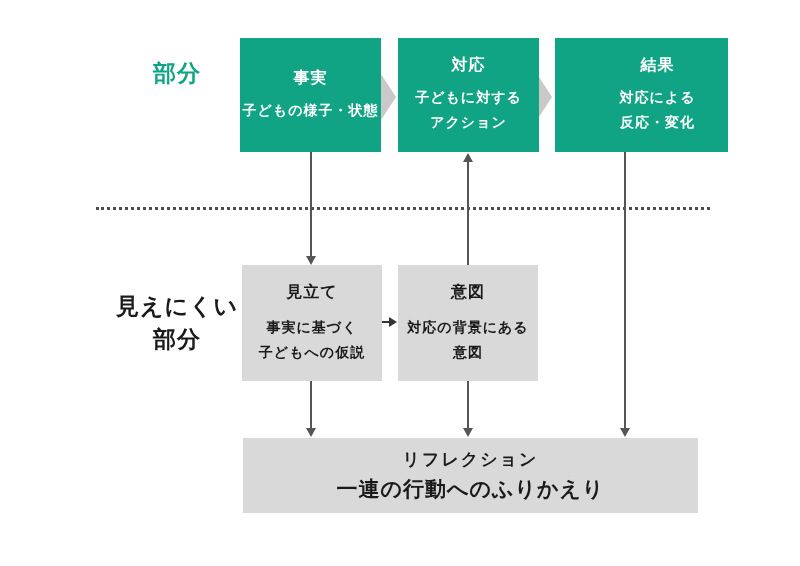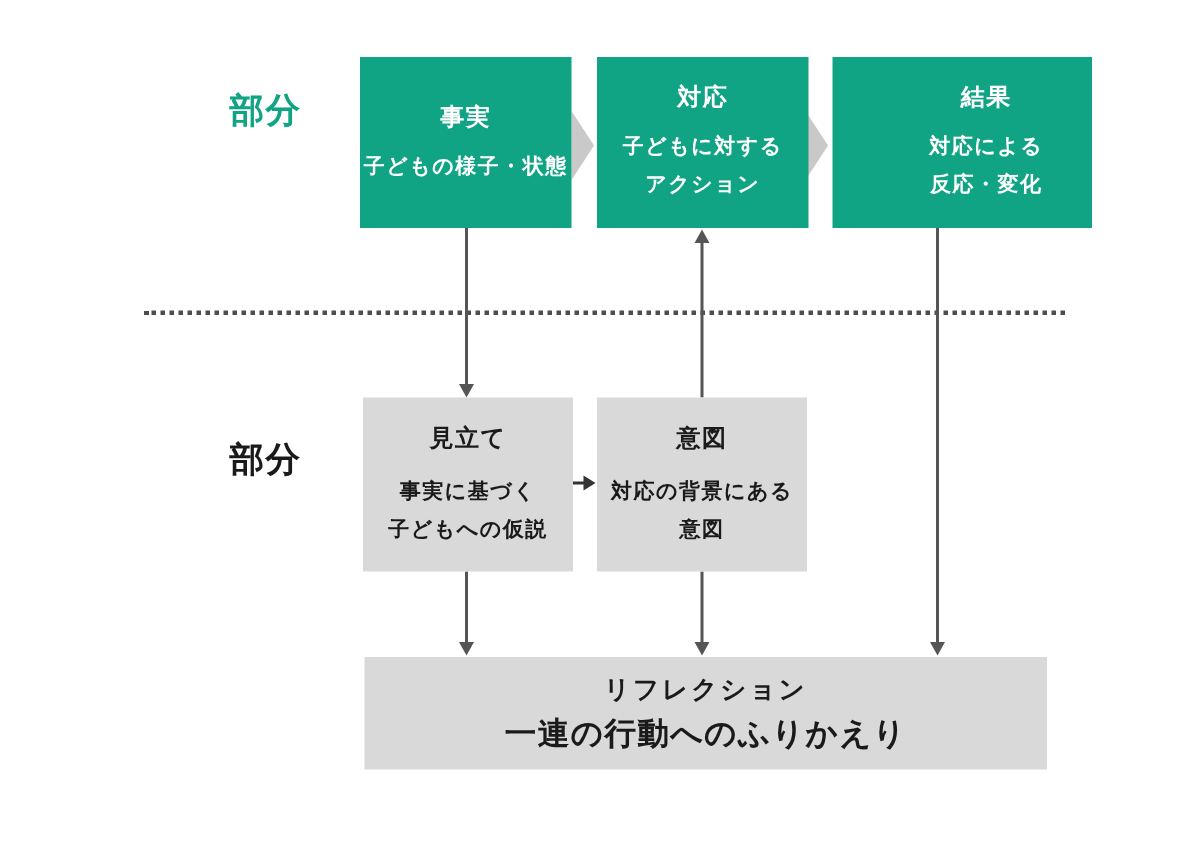--- a/index.html
+++ b/index.html
@@ -108,20 +108,21 @@
 </style>
 </head>
 <body>
 
 <div id="stage" style="--teal: #10A384; --graybox: #D9D9D9; --arrow: #555555; --chevron: #C9C9C9;">
 
   <div class="side-label visible-part">
     <div>部分</div>
   </div>
   <div class="side-label hidden-part">
+    <div>見えにくい</div>
     <div>部分</div>
   </div>
 
   <div class="box top-box" id="topbox-0">
     <div class="title">事実</div>
     <div class="desc">子どもの様子・状態</div>
   </div>
   <div class="box top-box" id="topbox-1">
     <div class="title">対応</div>
     <div class="desc">子どもに対する</div>

